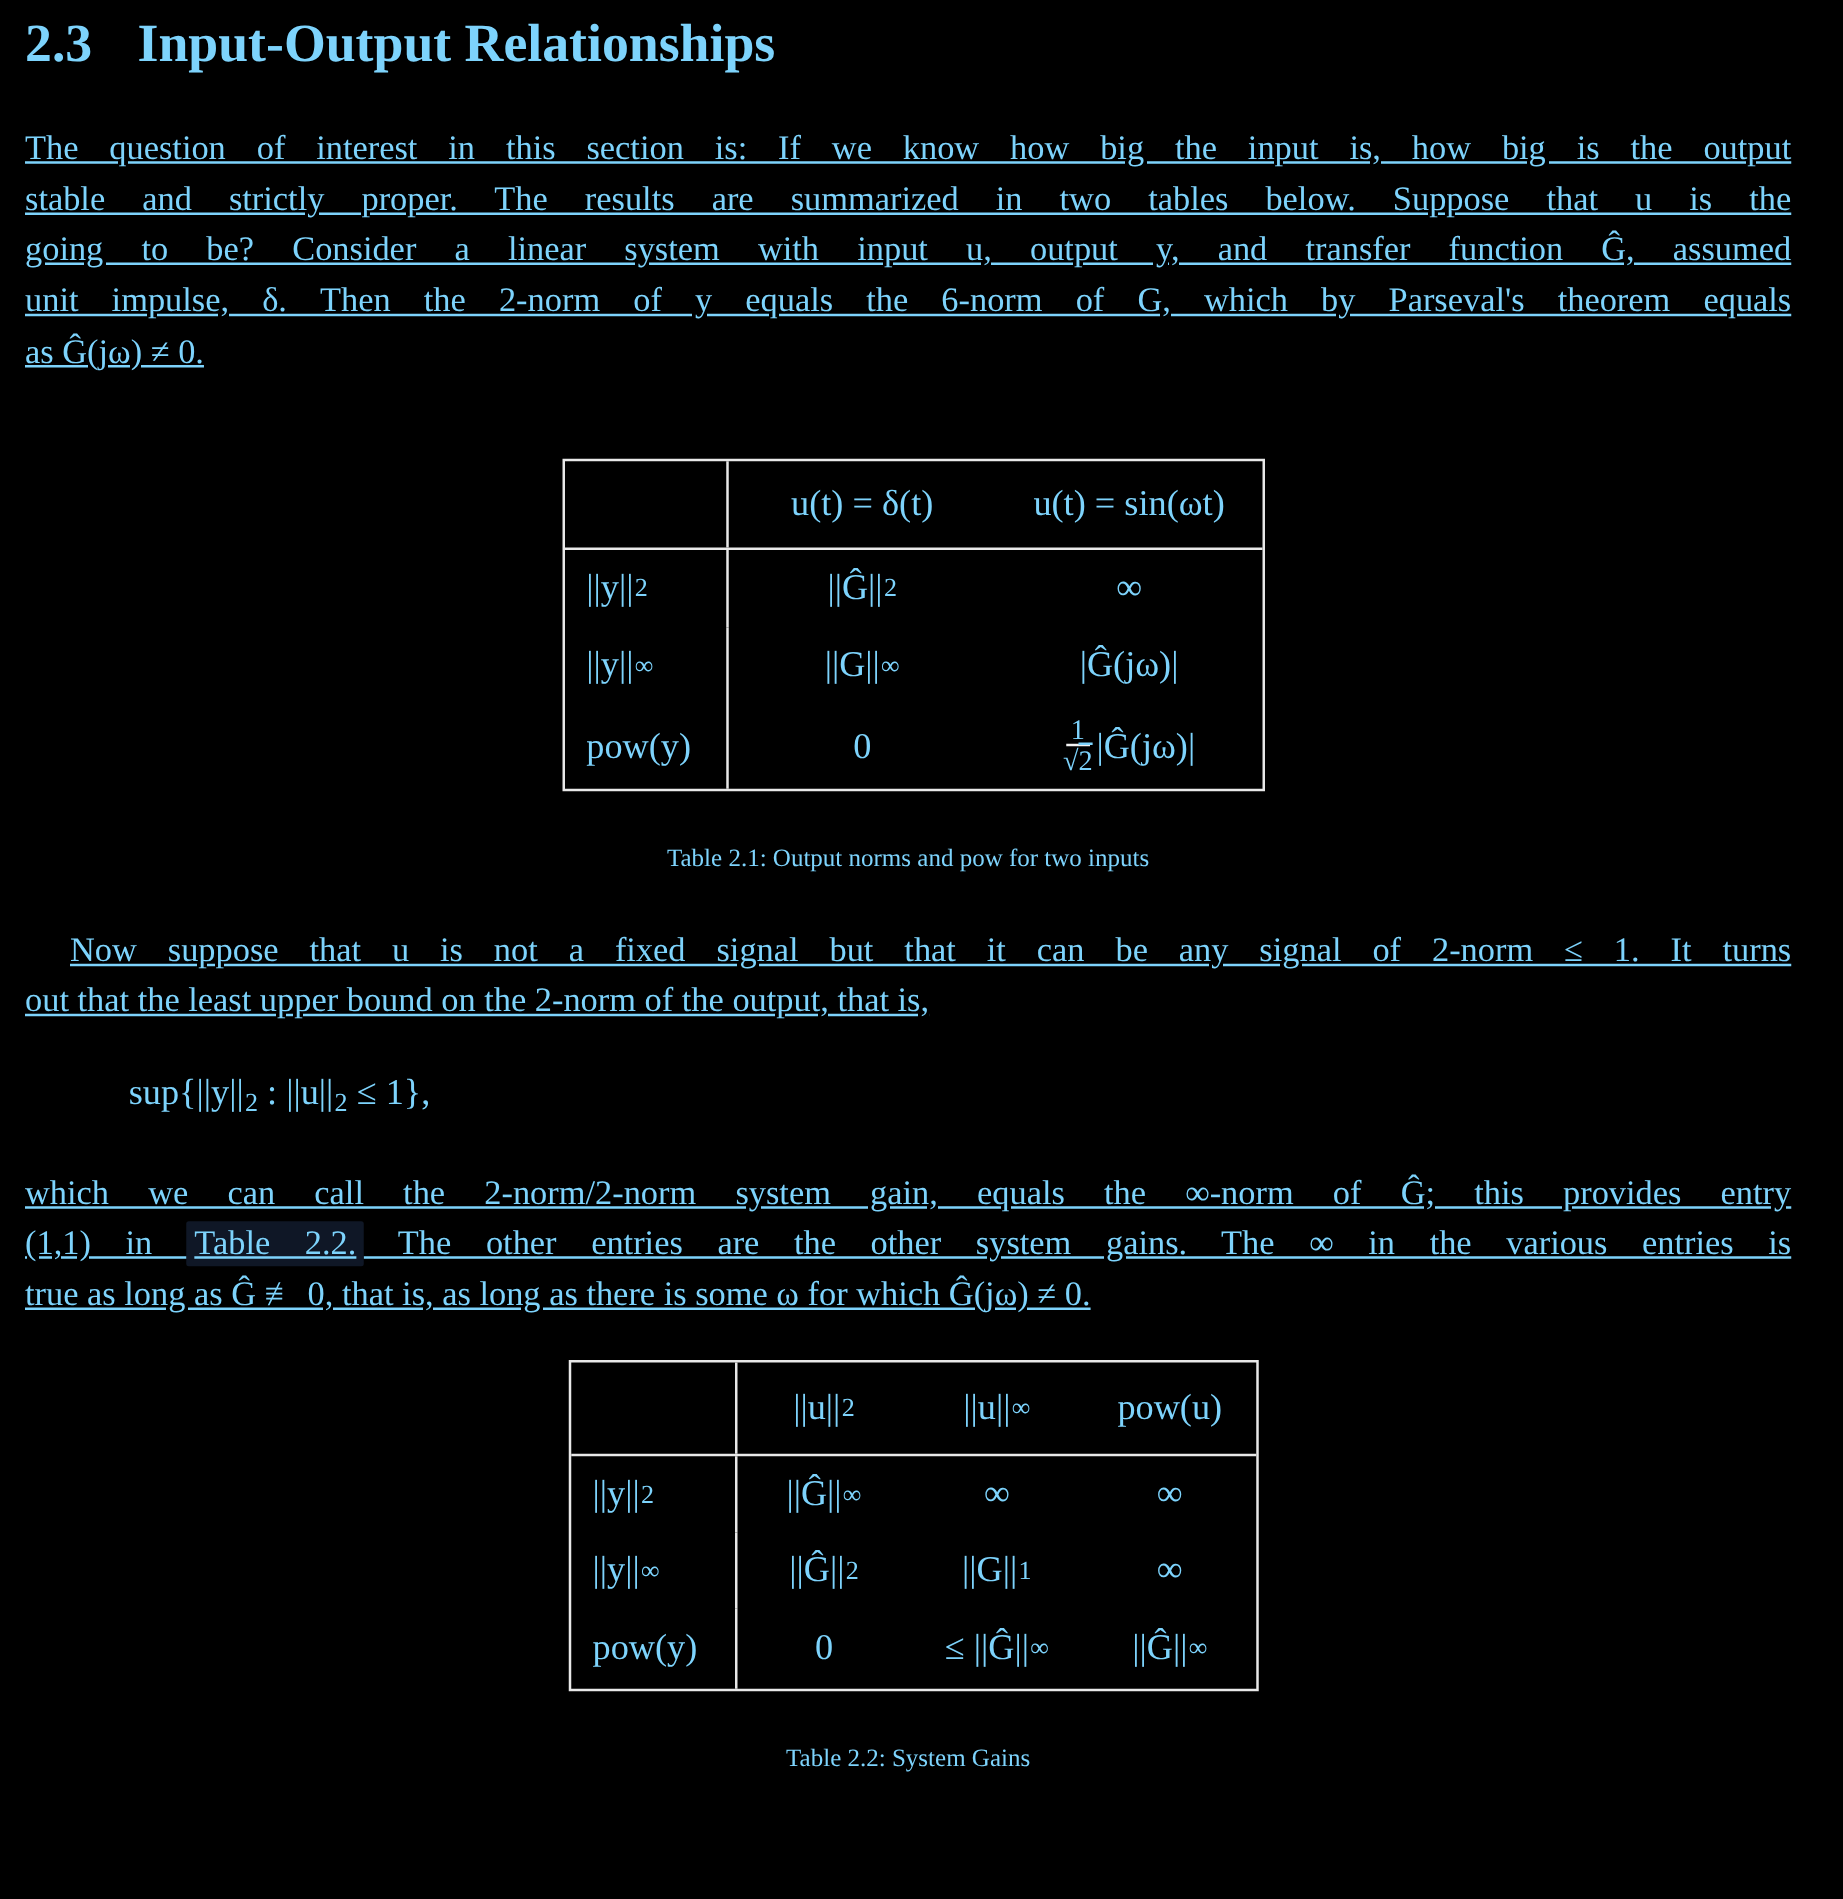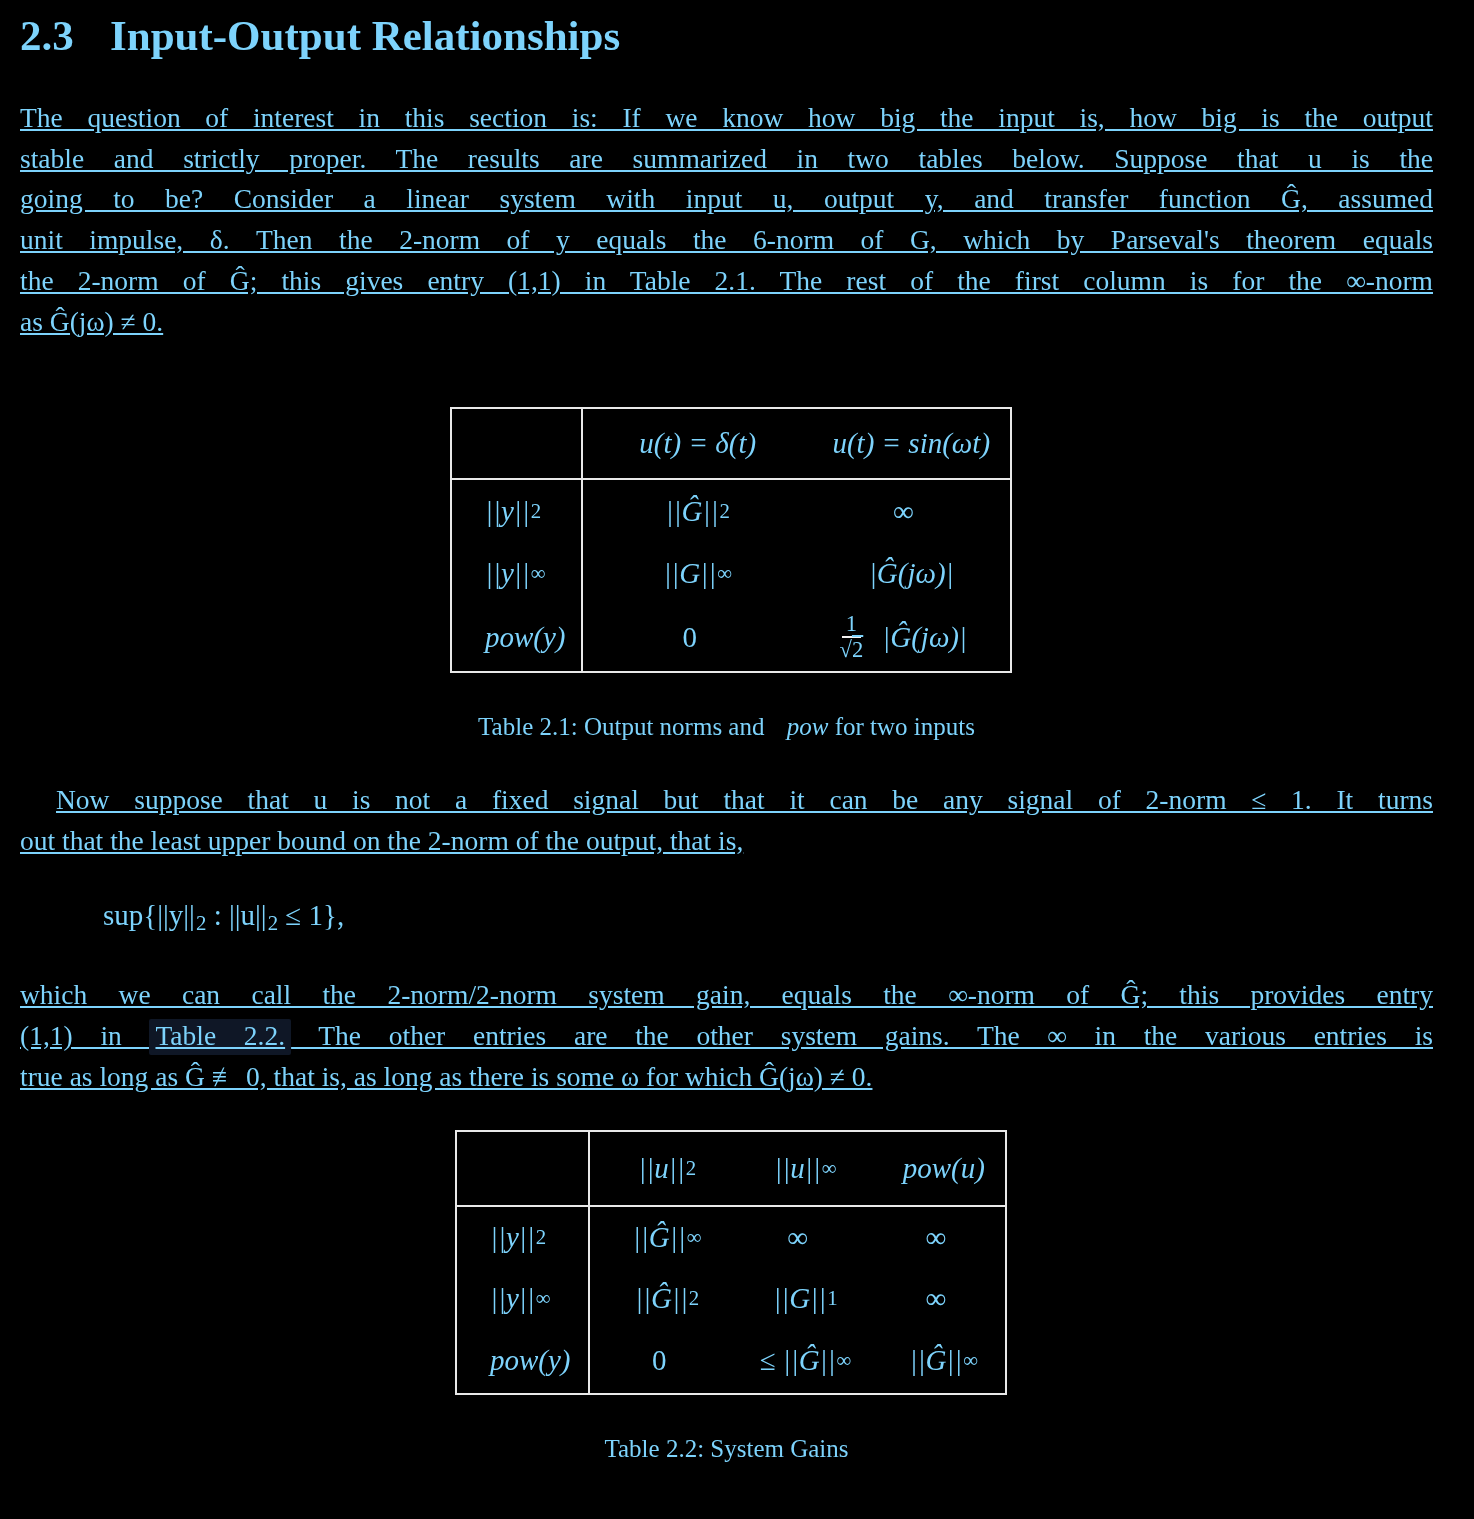--- a/index.html
+++ b/index.html
@@ -19,21 +19,21 @@
   .line{
     font-size:27.5px;line-height:40.7px;
     text-align:justify;text-align-last:justify;
     white-space:normal;
     text-decoration:underline;
   }
   .line.end{text-align-last:left;}
   .line.indent{padding-left:36px;}
   .link-hl{background:#0f1726;padding:1px 6px 4px 6px;border-radius:2px;cursor:pointer;}
   .equation{margin:31px 0 0 83px;font-size:29px;line-height:44px;}
-  .caption{margin-top:34px;text-align:center;font-size:25px;line-height:40px;}
+  .caption{margin-top:34px;text-align:center;font-size:20px;line-height:40px;}
   
   .mtable{border:2px solid #e8e8e8;font-size:29px;box-sizing:content-box;}
   .t1{width:558px;margin:65px 0 0 430px;}
   .t2{width:548px;margin:32px 0 0 435px;}
   .trow{display:flex;align-items:center;}
   .thead{border-bottom:2px solid #e8e8e8;}
   .t1 .thead{height:69px;}
   .t2 .thead{height:73px;}
   .t1 .br1{height:62px;}
   .t1 .br2{height:62px;}
@@ -41,41 +41,40 @@
   .t2 .brA{height:61px;}
   .t2 .brB{height:61px;}
   .t2 .brC{height:64px;}
   .rlabel{
     flex:0 0 131px;align-self:stretch;border-right:2px solid #e8e8e8;
     display:flex;align-items:center;padding-left:17px;box-sizing:border-box;
   }
   .t2 .rlabel{flex-basis:133px;}
   .dcells{flex:1;display:flex;align-self:stretch;}
   .dcell{flex:1;display:flex;justify-content:center;align-items:center;}
-  .mi{font-style:italic;margin-left:16px;}
+  .mi{}
   .sb{font-size:0.72em;font-style:normal;vertical-align:-0.28em;margin-left:1px;}
   
   .frac{display:inline-flex;flex-direction:column;align-items:center;vertical-align:middle;margin-right:3px;}
   .fr-num{display:block;font-size:0.78em;line-height:1.05;padding:0 4px;border-bottom:2px solid #f2f2f2;}
   .fr-den{display:block;font-size:0.78em;line-height:1.1;}
   .ovl{text-decoration:overline;}
 </style>
 </head>
 <body>
 
 <div class="page">
 
   <h1 class="heading"><span class="sec-num">2.3</span><span>Input-Output Relationships</span></h1>
 
   <div class="para p1">
     <div class="line">The question of interest in this section is: If we know how big the input is, how big is the output</div>
     <div class="line">stable and strictly proper. The results are summarized in two tables below. Suppose that u is the</div>
     <div class="line">going to be? Consider a linear system with input u, output y, and transfer function Ĝ, assumed</div>
     <div class="line">unit impulse, δ. Then the 2-norm of y equals the 6-norm of G, which by Parseval's theorem equals</div>
-    <div class="line">the 2-norm of Ĝ; this gives entry (1,1) in Table 2.1. The rest of the first column is for the ∞-norm</div>
     <div class="line end">as Ĝ(jω) ≠ 0.</div>
   </div>
 
   <div class="mtable t1">
     <div class="trow thead">
       <div class="rlabel"></div>
       <div class="dcells">
         <div class="dcell mi">u(t) = δ(t)</div>
         <div class="dcell mi">u(t) = sin(ωt)</div>
       </div>

